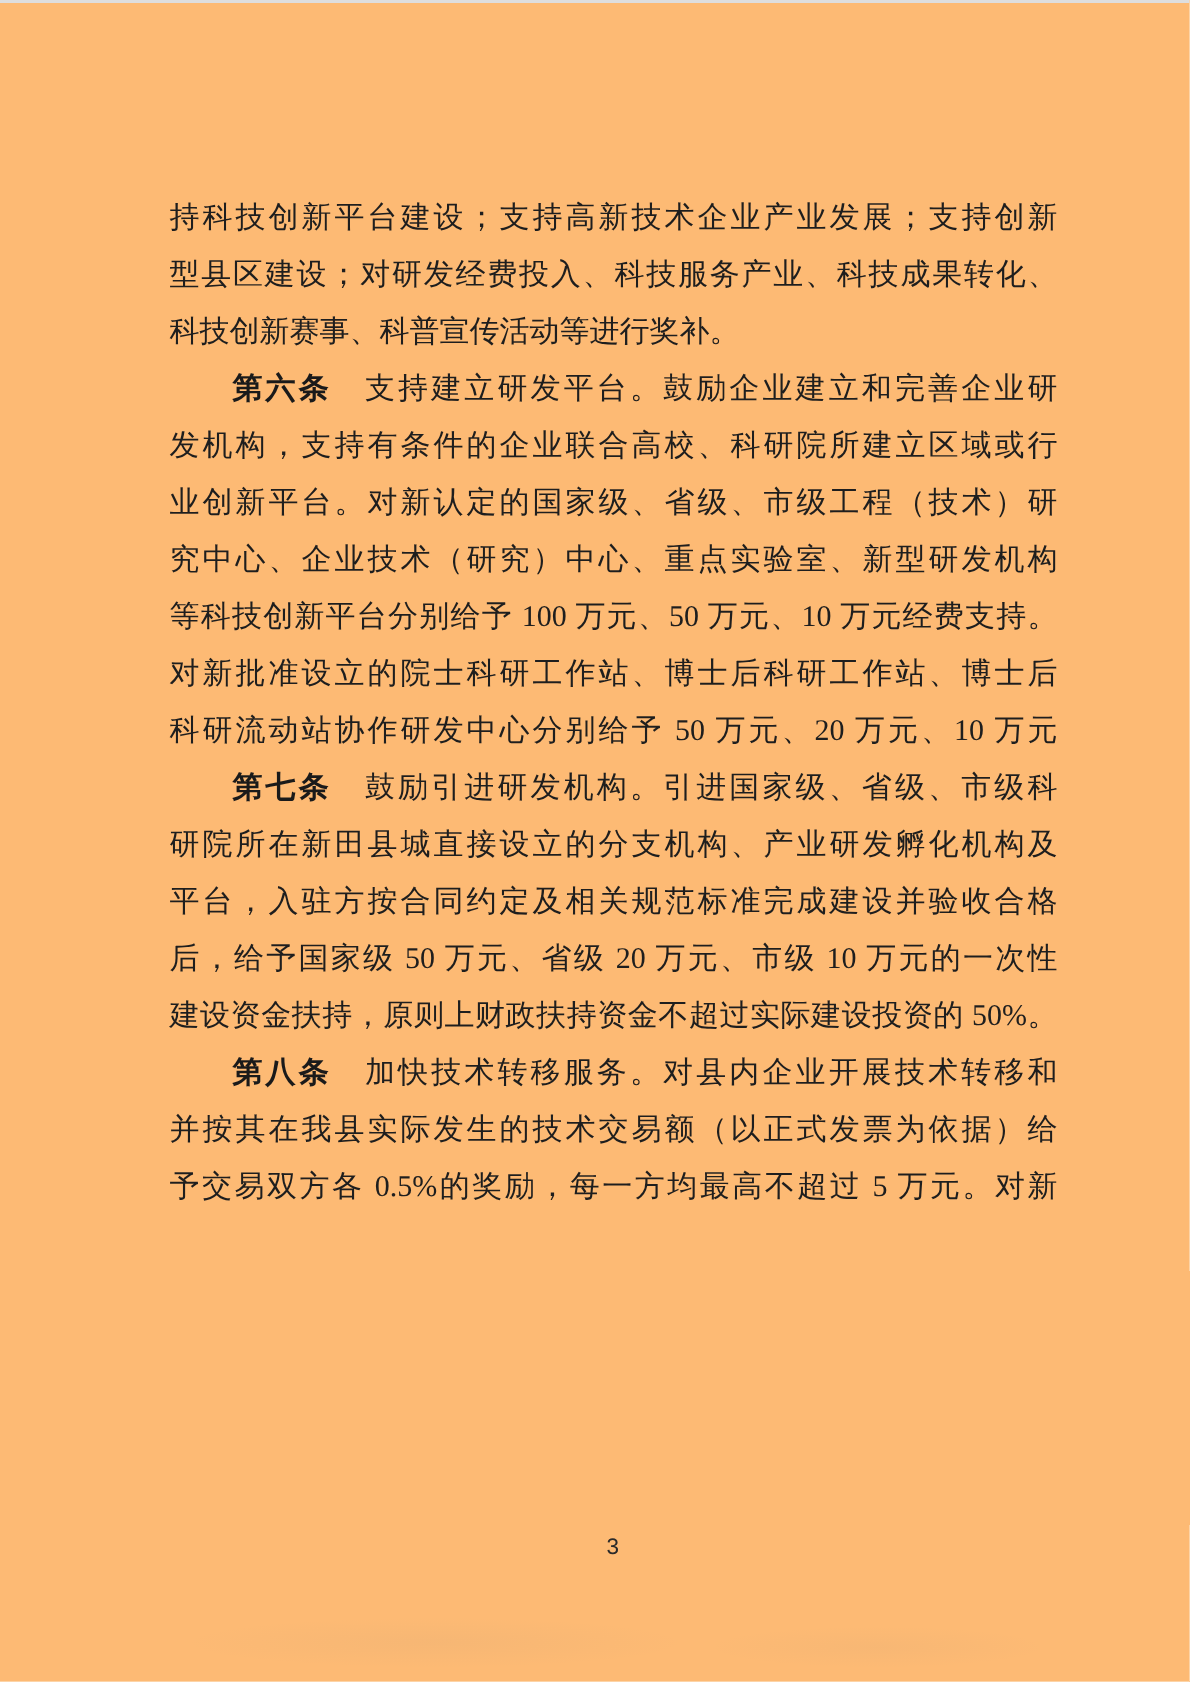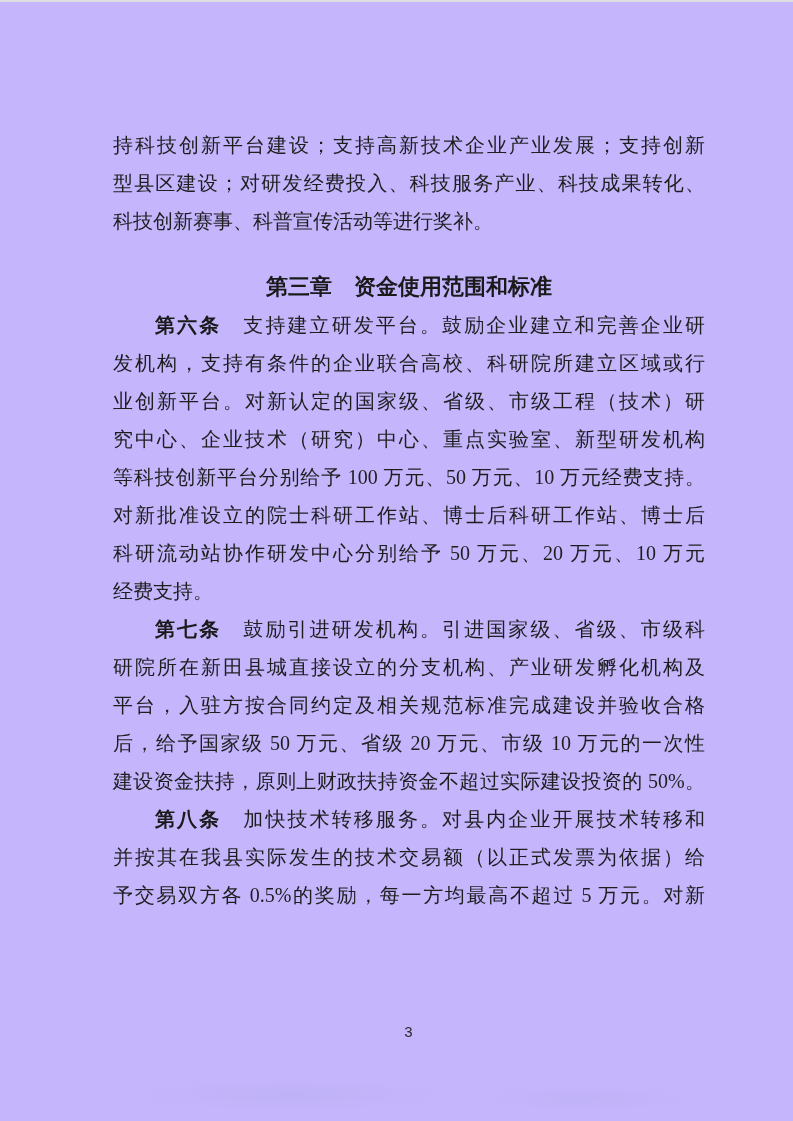--- a/index.html
+++ b/index.html
@@ -4,21 +4,21 @@
 <style>
   html, body { margin: 0; padding: 0; }
   body {
     width: 793px; height: 1121px;
     background: #fdfdfc;
     position: relative;
     overflow: hidden;
     font-family: "Liberation Serif", "DejaVu Serif", serif;
     color: #1e1e1e;
   }
-  .page { position: absolute; inset: 0; background: #c4b5fd; }
+  .page { position: absolute; inset: 0; background: #fdba74; }
   .scan-top-edge {
     position: absolute; top: 0; left: 0; right: 0; height: 2px;
     background: #dedede;
   }
   .smudge { position: absolute; pointer-events: none; }
   .smudge.s1 { left: 120px; top: 1078px; width: 340px; height: 34px;
     background: radial-gradient(ellipse at center, rgba(120,120,120,0.05), rgba(120,120,120,0) 70%); }
   .smudge.s2 { left: 470px; top: 1084px; width: 230px; height: 28px;
     background: radial-gradient(ellipse at center, rgba(120,120,120,0.045), rgba(120,120,120,0) 70%); }
 
@@ -67,30 +67,28 @@
   <div class="scan-top-edge"></div>
   <div class="smudge s1"></div>
   <div class="smudge s2"></div>
 
   <div class="content">
 
     <div class="line">持科技创新平台建设；支持高新技术企业产业发展；支持创新</div>
     <div class="line">型县区建设；对研发经费投入、科技服务产业、科技成果转化、</div>
     <div class="line short">科技创新赛事、科普宣传活动等进行奖补。</div>
 
-    <div class="line heading">第三章　资金使用范围和标准</div>
 
     <div class="line indent"><span class="lead">第六条</span><span>　支持建立研发平台。鼓励企业建立和完善企业研</span></div>
     <div class="line">发机构，支持有条件的企业联合高校、科研院所建立区域或行</div>
     <div class="line">业创新平台。对新认定的国家级、省级、市级工程（技术）研</div>
     <div class="line">究中心、企业技术（研究）中心、重点实验室、新型研发机构</div>
     <div class="line">等科技创新平台分别给予 100 万元、50 万元、10 万元经费支持。</div>
     <div class="line">对新批准设立的院士科研工作站、博士后科研工作站、博士后</div>
     <div class="line">科研流动站协作研发中心分别给予 50 万元、20 万元、10 万元</div>
-    <div class="line short">经费支持。</div>
 
     <div class="line indent"><span class="lead">第七条</span><span>　鼓励引进研发机构。引进国家级、省级、市级科</span></div>
     <div class="line">研院所在新田县城直接设立的分支机构、产业研发孵化机构及</div>
     <div class="line">平台，入驻方按合同约定及相关规范标准完成建设并验收合格</div>
     <div class="line">后，给予国家级 50 万元、省级 20 万元、市级 10 万元的一次性</div>
     <div class="line">建设资金扶持，原则上财政扶持资金不超过实际建设投资的 50%。</div>
 
     <div class="line indent"><span class="lead">第八条</span><span>　加快技术转移服务。对县内企业开展技术转移和</span></div>
     <div class="line">并按其在我县实际发生的技术交易额（以正式发票为依据）给</div>
     <div class="line">予交易双方各 0.5%的奖励，每一方均最高不超过 5 万元。对新</div>

